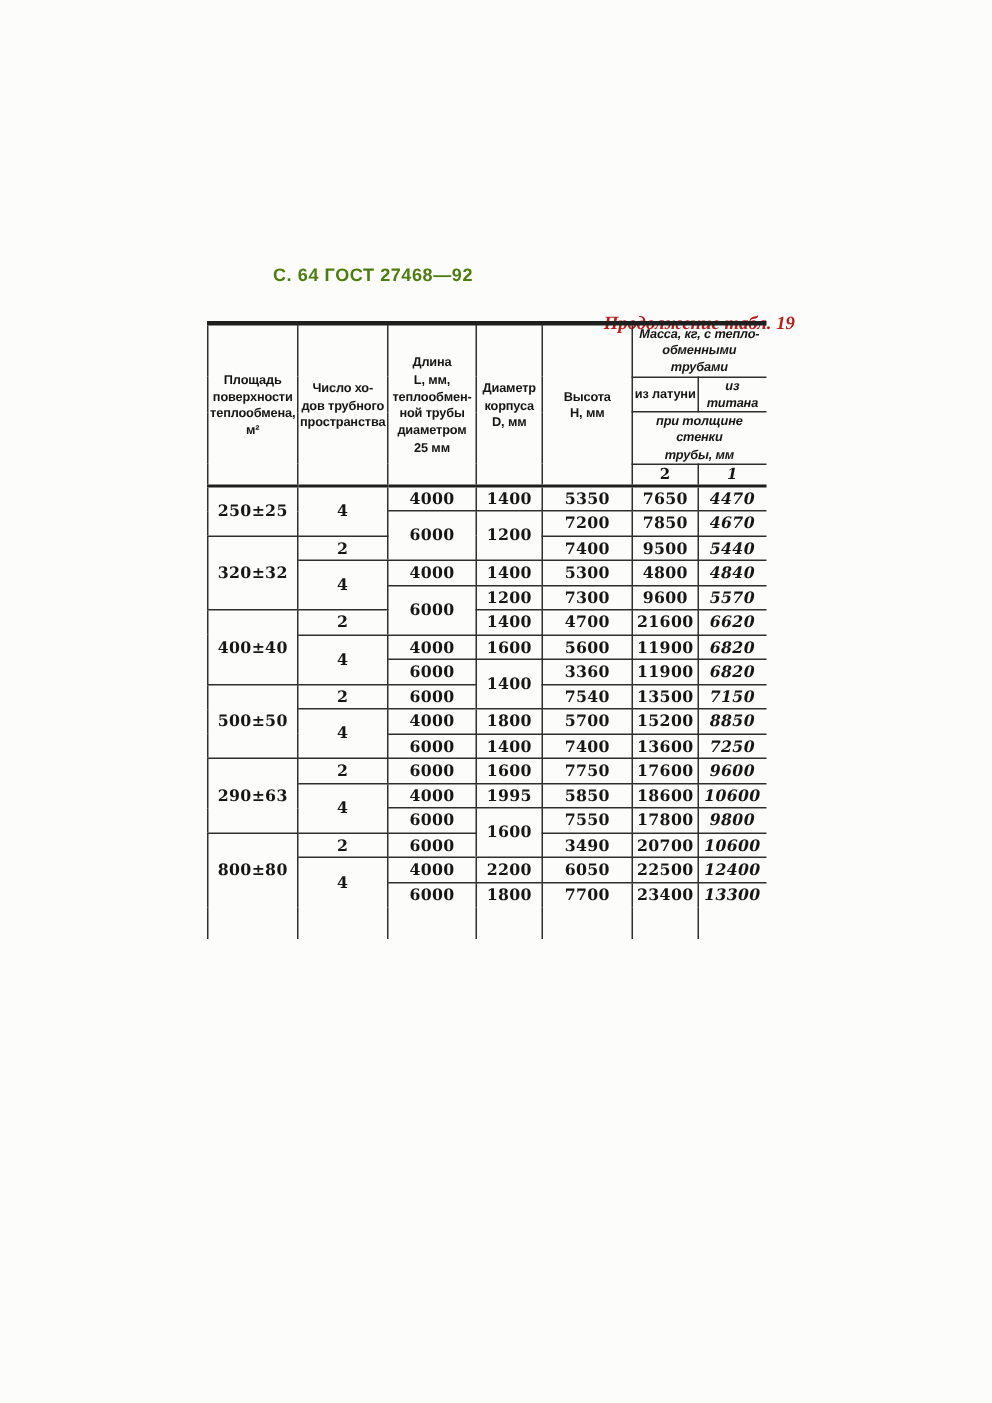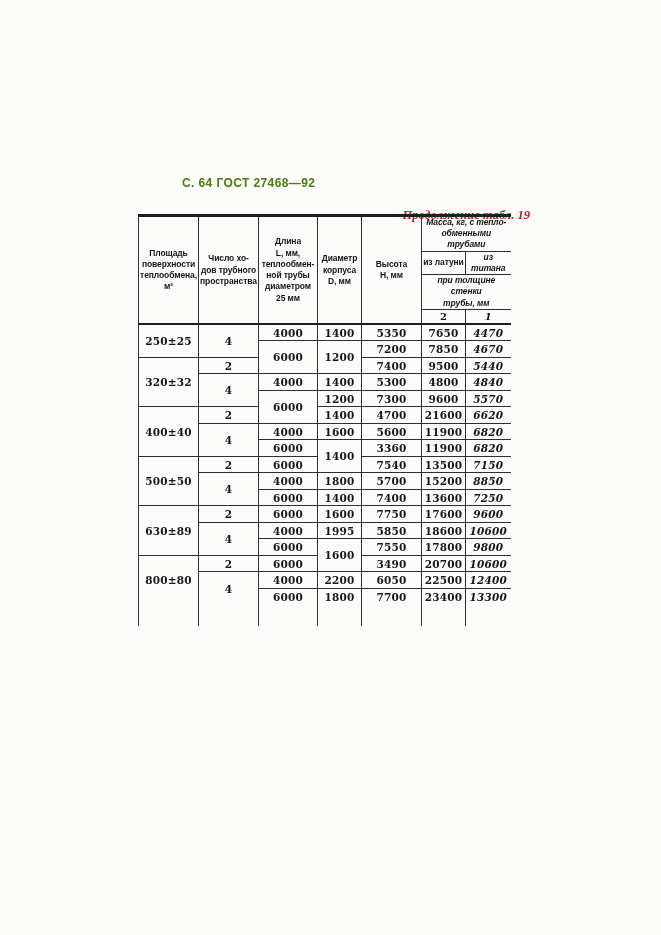--- a/index.html
+++ b/index.html
@@ -193,21 +193,21 @@
         <td class="lastcol">8850</td>
       </tr>
       <tr>
         <td>6000</td>
         <td>1400</td>
         <td>7400</td>
         <td>13600</td>
         <td class="lastcol">7250</td>
       </tr>
       <tr>
-        <td rowspan="3">630±89</td>
+        <td rowspan="3">290±63</td>
         <td>2</td>
         <td>6000</td>
         <td>1600</td>
         <td>7750</td>
         <td>17600</td>
         <td class="lastcol">9600</td>
       </tr>
       <tr>
         <td rowspan="2">4</td>
         <td>4000</td>

